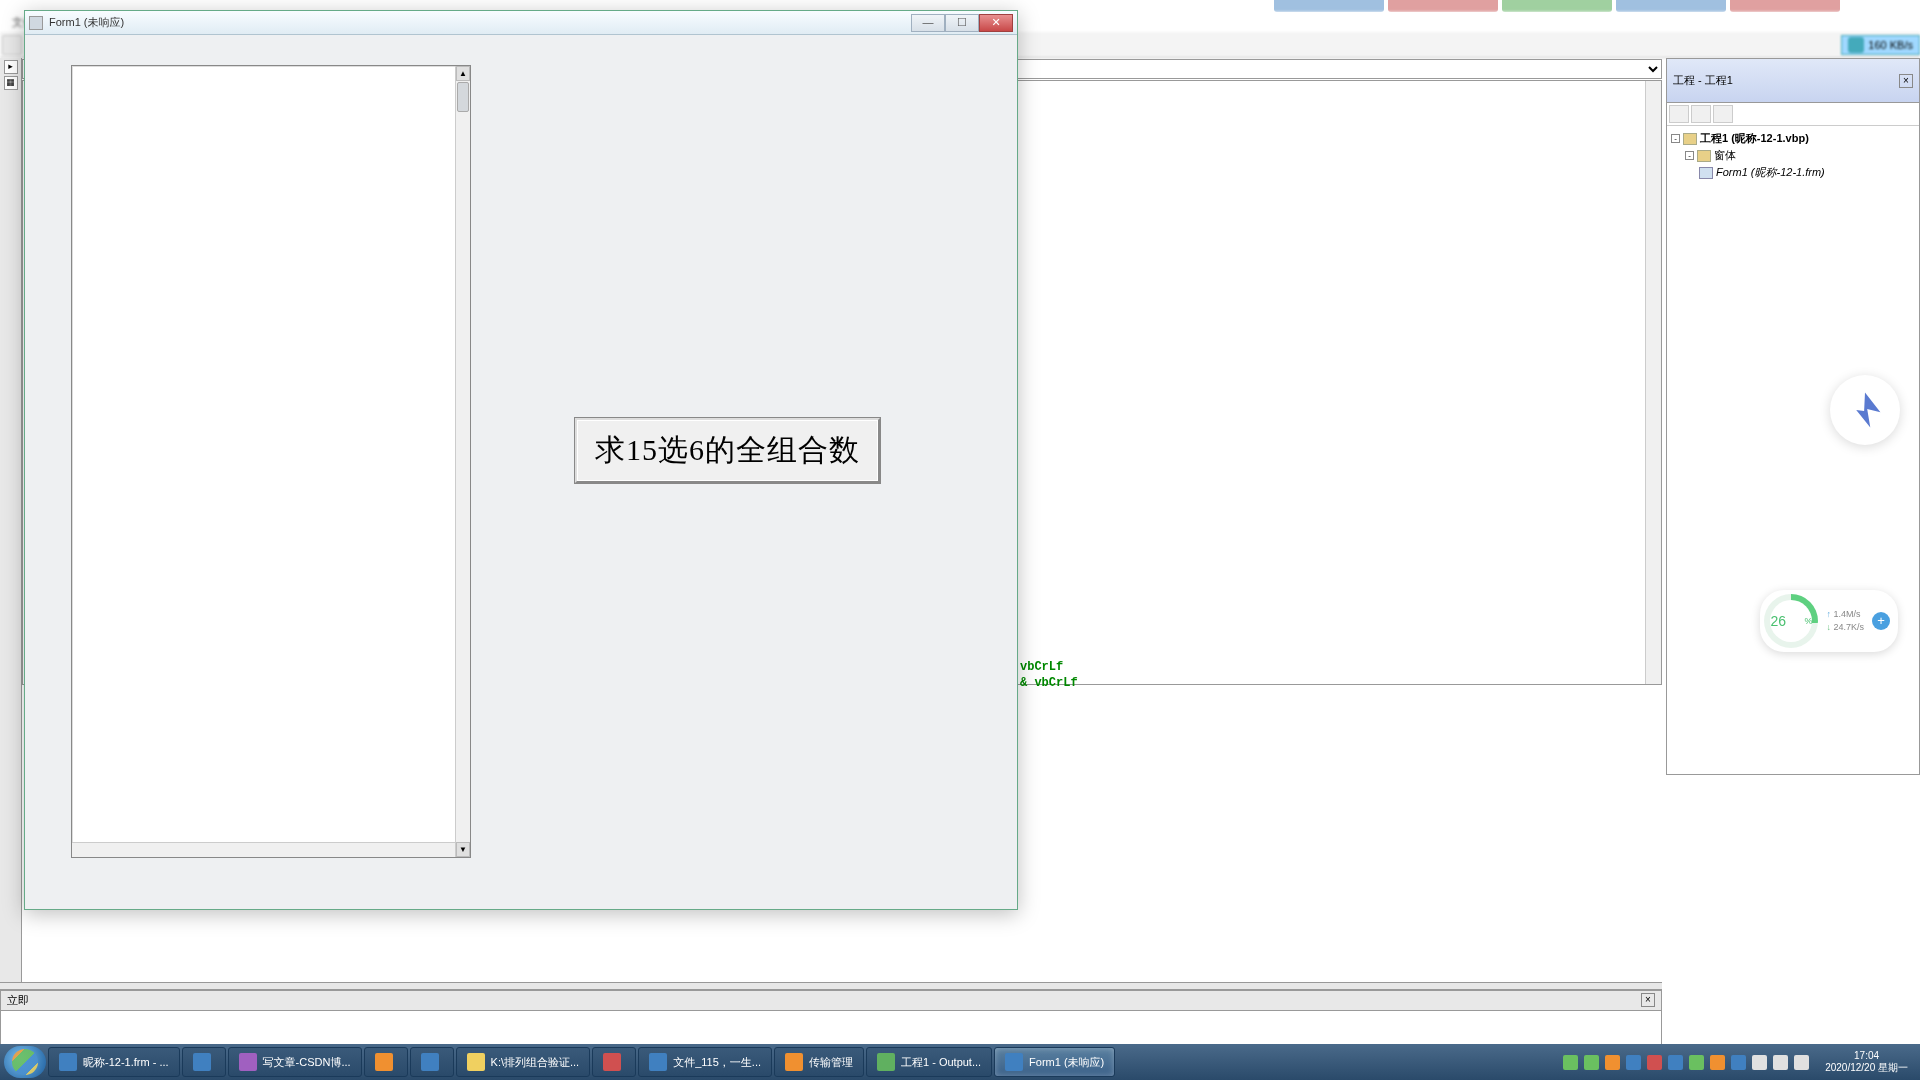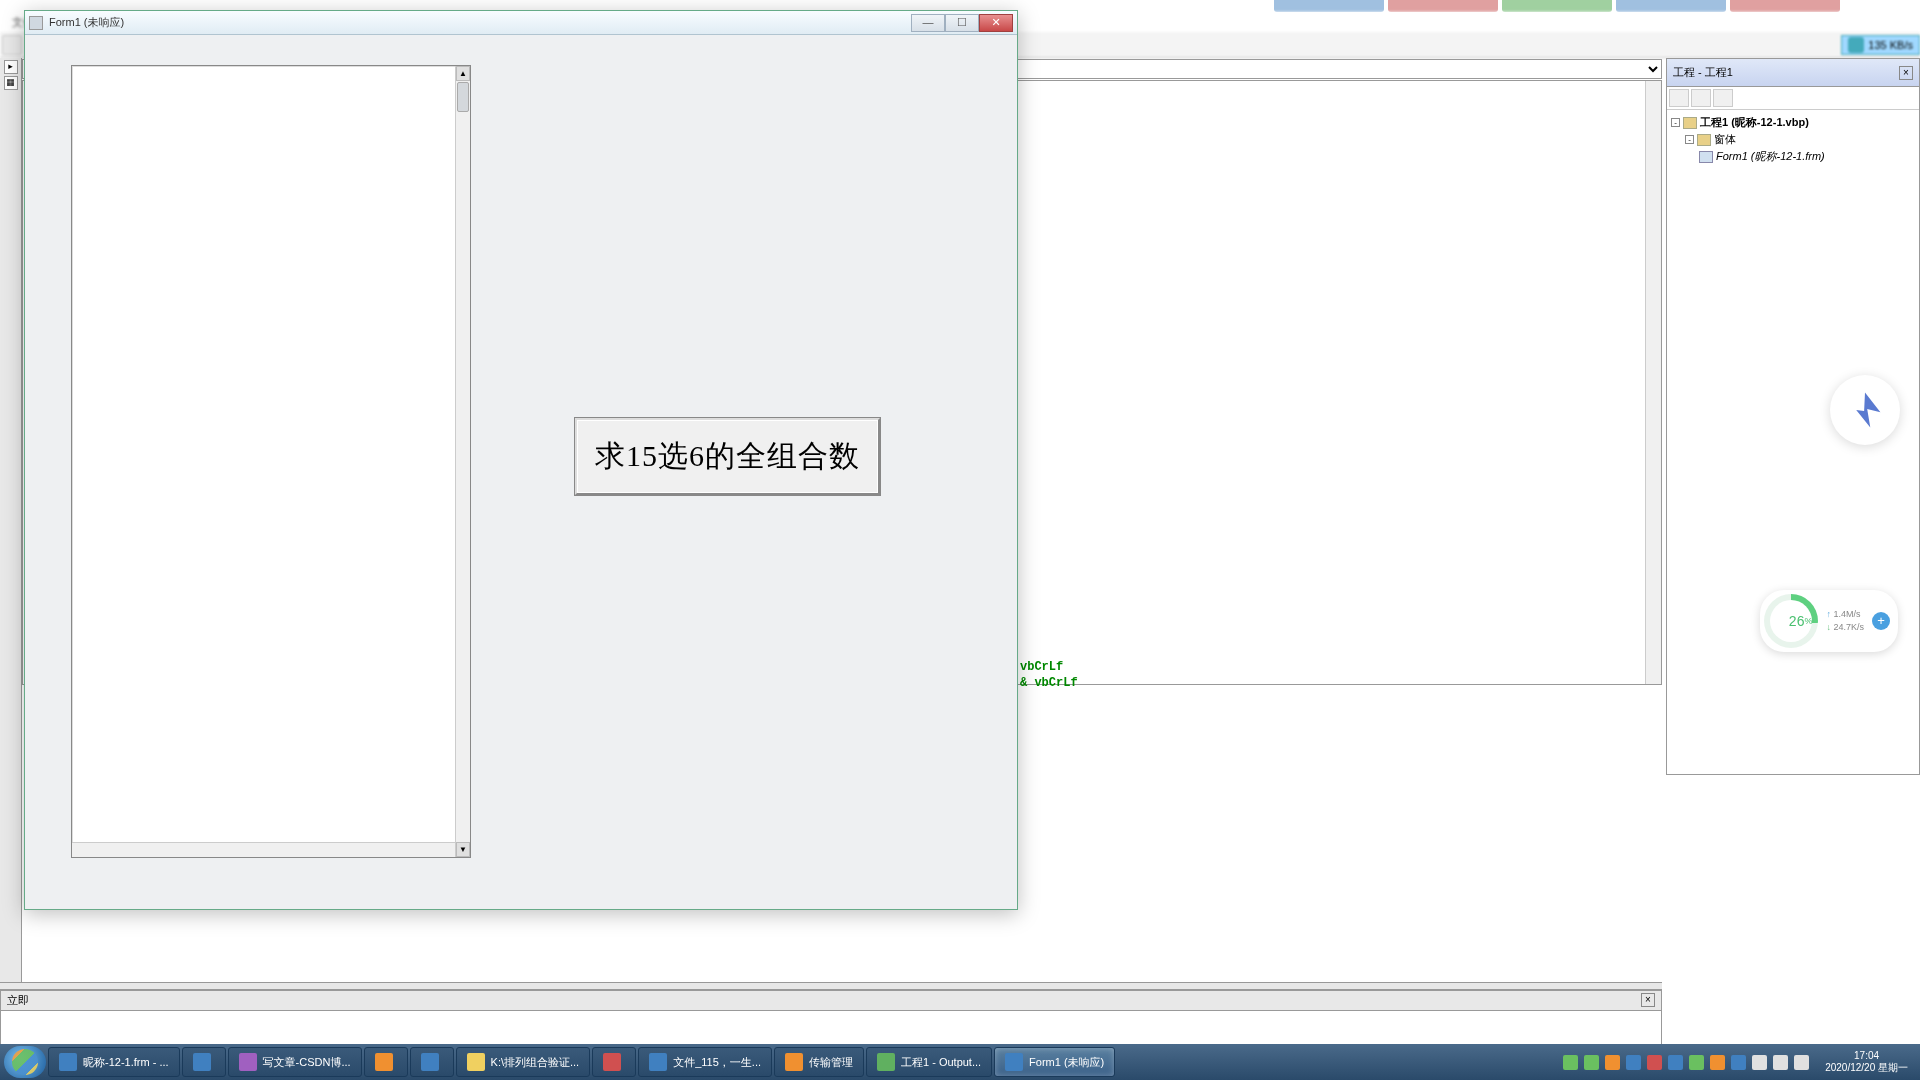--- a/index.html
+++ b/index.html
@@ -26,21 +26,21 @@
 .code-combo select { flex:1; font-size:11px; border:1px solid #999; background:#fff; }
 
 .code-area { position:absolute; top:80px; left:22px; right:258px; bottom:395px; background:#fff; border:1px solid #999; overflow:hidden; }
 .code-area .vscroll { position:absolute; right:0; top:0; bottom:0; width:16px; background:#f0f0f0; border-left:1px solid #ccc; }
 .kw { color:#008; font-weight:bold; }
 .code-bottom-text { position:absolute; top:686px; left:60px; font-family:"Courier New",monospace; font-size:12px; }
 .code-bottom-text .kw{color:#008;font-weight:bold;}
 
 
 .proj-panel { position:absolute; top:58px; right:0; width:254px; bottom:305px; background:#fff; border:1px solid #999; display:flex; flex-direction:column; }
-.proj-panel .ptitle { background:linear-gradient(#e0e8f8,#c8d4f0); font-size:11px; padding:6px 6px; border-bottom:1px solid #999; display:flex; align-items:center; justify-content:space-between; }
+.proj-panel .ptitle { background:linear-gradient(#e0e8f8,#c8d4f0); font-size:11px; padding:14px 6px; border-bottom:1px solid #999; display:flex; align-items:center; justify-content:space-between; }
 .proj-panel .ptitle .x { width:14px;height:14px;border:1px solid #888;text-align:center;line-height:11px;font-size:10px; cursor:pointer; }
 .proj-panel .ptool { padding:2px; border-bottom:1px solid #ccc; display:flex; gap:2px; }
 .proj-panel .ptool .pb { width:20px;height:18px;border:1px solid #ccc;background:#f0f0f0; }
 .proj-panel .tree { flex:1; padding:4px; font-size:11px; font-family:"SimSun",monospace; }
 .proj-panel .tree .node { display:flex; align-items:center; gap:3px; padding:1px 0; }
 .proj-panel .tree .ind1 { padding-left:14px; } .proj-panel .tree .ind2 { padding-left:28px;font-style:italic; }
 .proj-panel .tree .tico { width:14px;height:12px;background:#e8d088;border:1px solid #aa8; }
 .proj-panel .tree .tico.frm { background:#d0e0f0;border:1px solid #88a; }
 .proj-panel .tree .exp { width:9px;height:9px;border:1px solid #888;font-size:8px;line-height:7px;text-align:center; }
 
@@ -59,31 +59,31 @@
 .form1 .titlebar .t { flex:1; color:#333; }
 .form1 .titlebar .wbtns { display:flex; gap:0; }
 .form1 .titlebar .wbtn { width:34px;height:18px;background:linear-gradient(#f0f4f8,#d8e0e8); border:1px solid #a0b0c0; text-align:center;font-size:11px;line-height:15px;color:#555;cursor:pointer; }
 .form1 .titlebar .wbtn.close { background:linear-gradient(#e89090,#c84848); color:#fff; border-color:#a04040; }
 .form1 .client { flex:1; position:relative; padding:30px; }
 .form1 .textbox { position:absolute; top:30px; left:46px; width:400px; height:793px; background:#fff; border:1px solid #888; box-shadow: inset 1px 1px 0 #ddd; }
 .form1 .textbox .tvscroll { position:absolute; right:0; top:0; bottom:0; width:15px; background:#f0f0f0; border-left:1px solid #ccc; }
 .form1 .textbox .tvscroll .arr { height:15px; background:#e0e0e0; border:1px solid #bbb; font-size:8px;text-align:center;line-height:13px; }
 .form1 .textbox .tvscroll .thumb { position:absolute; top:16px; left:1px;right:1px; height:30px; background:#d4d8dc; border:1px solid #aaa; border-radius:2px; }
 .form1 .textbox .thscroll { position:absolute; left:0; right:15px; bottom:0; height:15px; background:#f0f0f0; border-top:1px solid #ccc; }
-.form1 .bigbtn { position:absolute; top:383px; left:550px; padding:16px 18px; font-size:30px; font-family:"SimSun",serif; background:#f0f0f0; border:2px outset #ddd; box-shadow: inset 0 0 0 1px #fff, 0 0 0 1px #888; cursor:pointer; letter-spacing:1px; }
+.form1 .bigbtn { position:absolute; top:383px; left:550px; padding:10px 18px; font-size:30px; font-family:"SimSun",serif; background:#f0f0f0; border:2px outset #ddd; box-shadow: inset 0 0 0 1px #fff, 0 0 0 1px #888; cursor:pointer; letter-spacing:1px; }
 
 
 .peek { position:absolute; left:1020px; font-family:"Courier New",monospace; font-size:12px; color:#080; font-weight:bold; }
 
 
 .xunlei { position:absolute; top:375px; right:20px; width:70px;height:70px; background:#fff; border-radius:50%; box-shadow:0 2px 12px rgba(0,0,0,0.15); display:flex;align-items:center;justify-content:center; }
 .xunlei svg { width:44px;height:44px; }
 .netmon { position:absolute; top:590px; right:22px; display:flex; align-items:center; gap:8px; background:#fff; border-radius:24px; padding:4px 8px 4px 4px; box-shadow:0 2px 10px rgba(0,0,0,0.15); }
 .netmon .ring { width:54px;height:54px;border-radius:50%; background:conic-gradient(#5ed080 0 94deg,#e8f4ec 94deg 360deg); display:flex;align-items:center;justify-content:center; }
-.netmon .ring .inner { width:42px;height:42px;border-radius:50%;background:#fff;display:flex;align-items:center;justify-content:flex-end;font-size:14px;color:#4ac070; }
+.netmon .ring .inner { width:42px;height:42px;border-radius:50%;background:#fff;display:flex;align-items:center;justify-content:space-between;font-size:14px;color:#4ac070; }
 .netmon .speeds { font-size:9px; color:#888; line-height:1.4; }
 .netmon .speeds .up::before{content:"↑ ";color:#6ab0e0;} .netmon .speeds .dn::before{content:"↓ ";color:#6ac080;}
 .netmon .plus { width:18px;height:18px;border-radius:50%;background:#4aa0e0;color:#fff;text-align:center;line-height:18px;font-size:13px; }
 
 
 .taskbar { position:absolute; left:0; right:0; bottom:0; height:36px; background:linear-gradient(#4a6a8a,#2a4a6a); display:flex; align-items:center; padding:0 4px; gap:2px; color:#fff; font-size:11px; }
 .taskbar .start { width:42px;height:32px; background:radial-gradient(circle at 40% 40%,#7ac0f0,#1a5a9a); border-radius:16px; cursor:pointer; display:flex;align-items:center;justify-content:center; }
 .taskbar .start .orb { width:26px;height:26px;border-radius:50%;background:linear-gradient(135deg,#f0a040 0 25%,#6ac060 25% 50%,#4a90d0 50% 75%,#e8d060 75%); opacity:0.9; }
 .taskbar .titem { height:30px; padding:0 10px; background:linear-gradient(#3a5a7a,#2a4a6a); border:1px solid #1a3a5a; border-radius:3px; display:flex; align-items:center; gap:6px; cursor:pointer; max-width:208px; overflow:hidden; white-space:nowrap; }
 .taskbar .titem.active { background:linear-gradient(#5a80a0,#3a6088); box-shadow:inset 0 0 6px rgba(255,255,255,0.3); }
@@ -125,21 +125,21 @@
       <div class="tbtn"></div>
       <div class="tbtn"></div>
       <div class="sep"></div>
     <div class="tbtn"></div>
       <div class="tbtn"></div>
       <div class="tbtn"></div>
       <div class="tbtn"></div>
     <div class="spacer"></div>
     <div class="netspeed">
       <div class="ico"></div>
-      <span>135 KB/s</span>
+      <span>160 KB/s</span>
     </div>
     <div class="bg-inner-ctrl">
       <div class="wbtn">_</div>
       <div class="wbtn">❐</div>
       <div class="wbtn">×</div>
     </div>
   </div>
 
   <div class="leftgutter">
     <div class="gbtn">▸</div>

